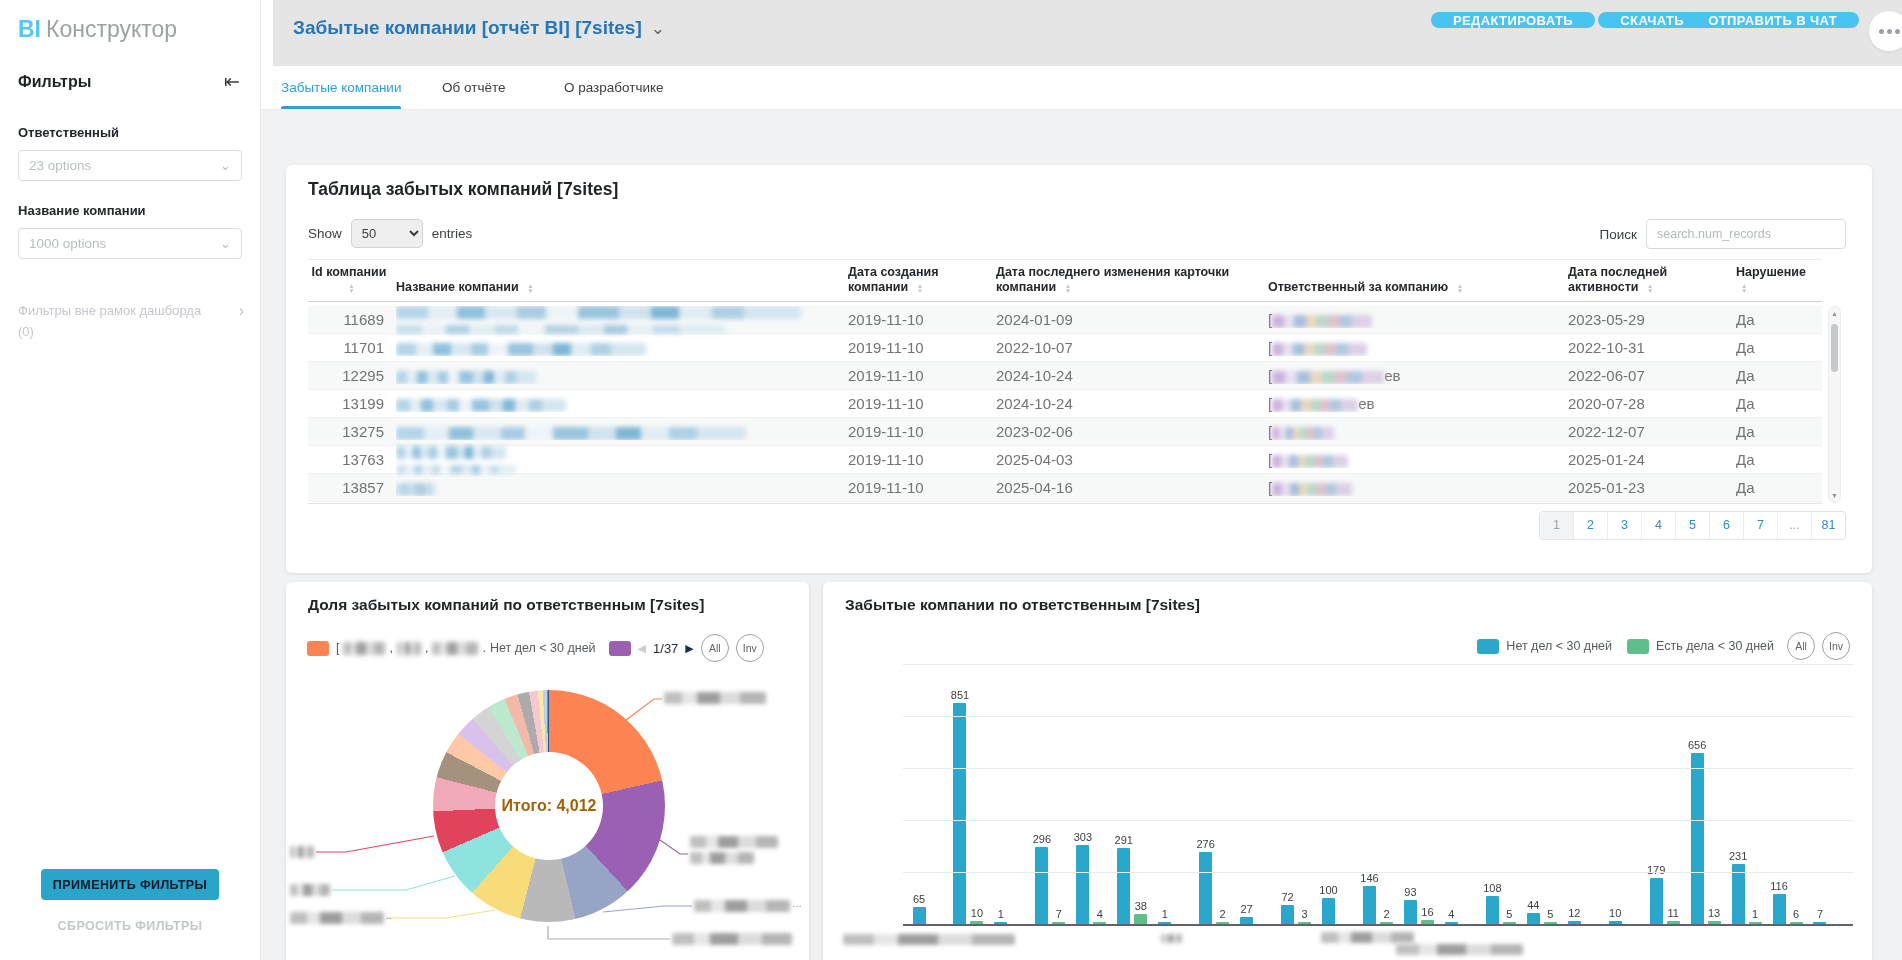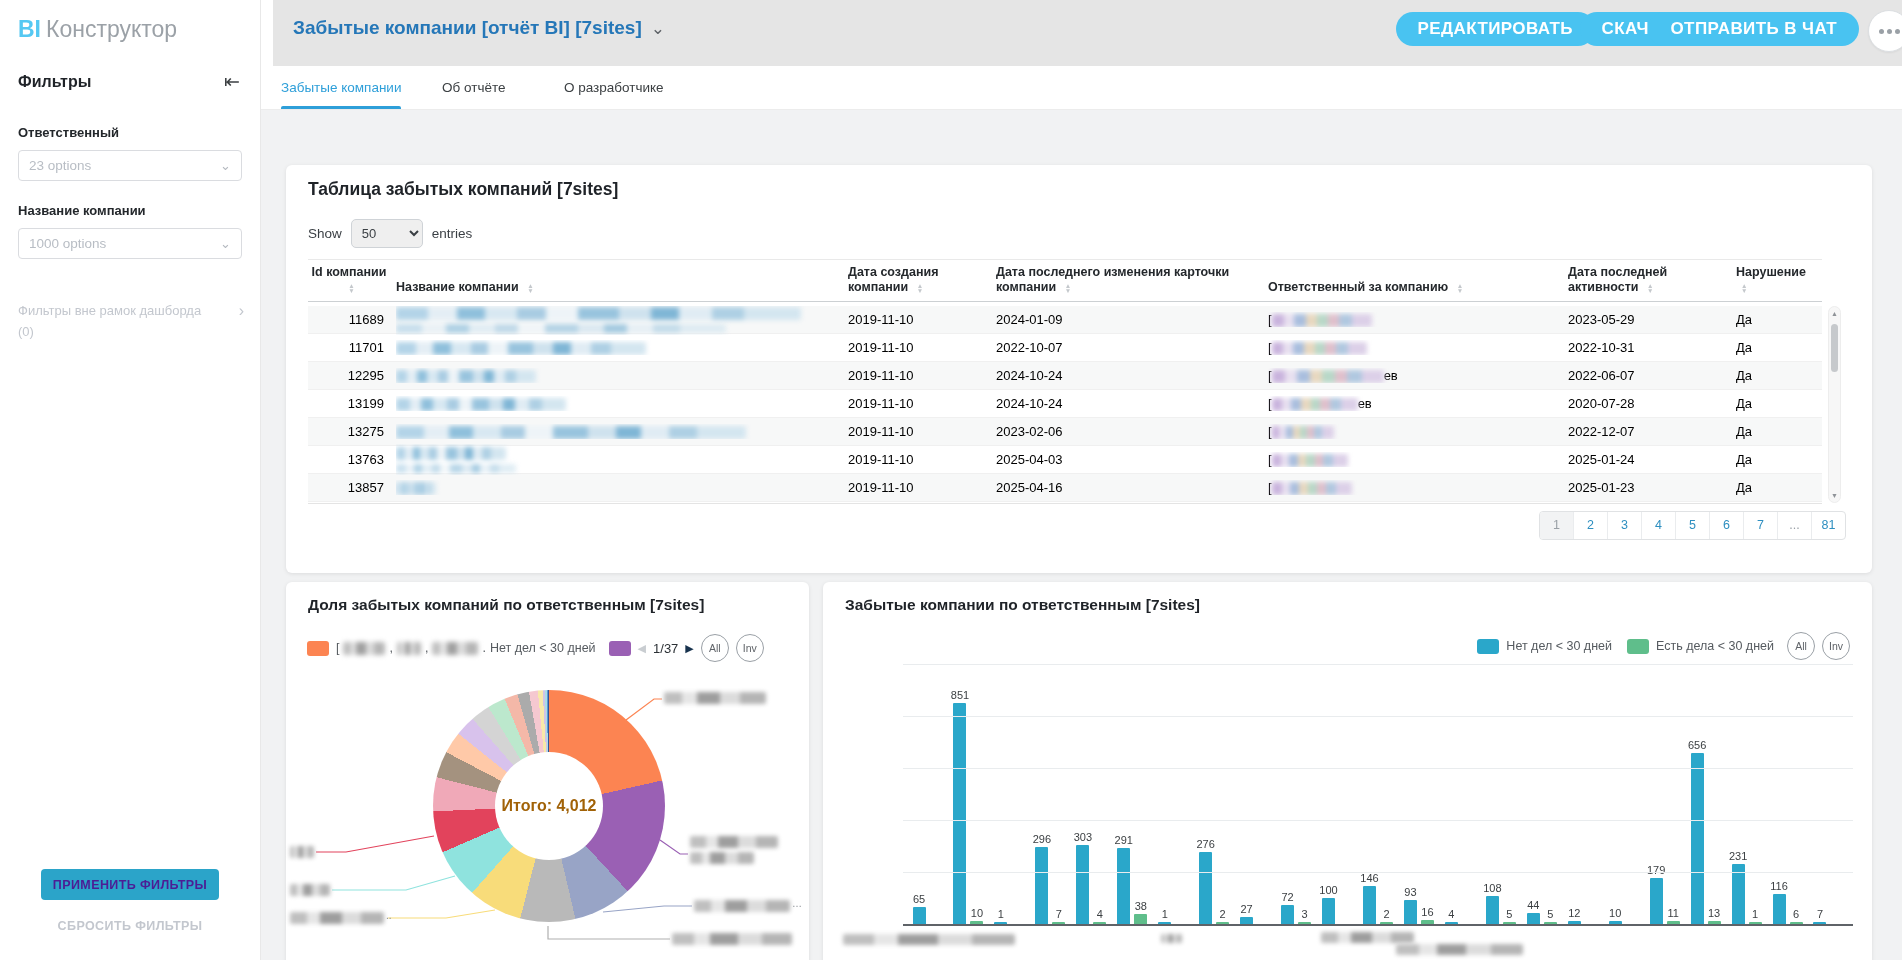--- a/index.html
+++ b/index.html
@@ -13,29 +13,29 @@
   .logo .nm{color:#9ba1a7;font-weight:400;margin-left:5px;}
   .filters-head{position:absolute;left:18px;top:72px;width:222px;display:flex;justify-content:space-between;align-items:center;}
   .filters-title{font-size:16px;font-weight:700;color:#1f2328;}
   .collapse{font-size:19px;color:#3c4043;cursor:pointer;line-height:1;}
   .flabel{position:absolute;left:18px;font-size:13px;font-weight:700;color:#23272b;}
   .fsel{position:absolute;left:18px;width:224px;height:31px;border:1px solid #dadce0;border-radius:4px;background:#fff;display:flex;align-items:center;justify-content:space-between;padding:0 10px;box-sizing:border-box;cursor:pointer;}
   .fsel .ph{color:#b8bdc4;font-size:13.5px;}
   .fsel .chev{color:#b4b9bf;font-size:13px;}
   .extra{position:absolute;left:18px;top:300px;width:226px;color:#c3c7ce;font-size:13px;line-height:21px;cursor:pointer;}
   .extra .chev{float:right;color:#c3c7ce;font-size:16px;}
-  .apply-btn{position:absolute;left:41px;top:869px;width:178px;height:31px;background:#2ba4c9;color:#4c1d95;font-weight:700;font-size:12.5px;border:none;border-radius:4px;letter-spacing:.4px;cursor:pointer;font-family:inherit;}
+  .apply-btn{position:absolute;left:41px;top:869px;width:178px;height:31px;background:#2ba4c9;color:#0f172a;font-weight:700;font-size:12.5px;border:none;border-radius:4px;letter-spacing:.4px;cursor:pointer;font-family:inherit;}
   .reset-btn{position:absolute;left:41px;top:919px;width:178px;text-align:center;color:#c3c7ce;font-weight:700;font-size:12.5px;letter-spacing:.4px;cursor:pointer;}
 
   
   .main{position:absolute;left:260px;top:0;width:1642px;height:960px;border-left:1px solid #e8e8e8;box-sizing:border-box;}
   .topbar{position:absolute;left:12px;top:0;width:100%;height:66px;background:#e5e5e5;}
   .page-title{position:absolute;left:20px;top:17px;font-size:19px;font-weight:700;color:#2577b8;white-space:nowrap;cursor:pointer;}
   .title-chev{color:#5f6368;font-weight:400;font-size:17px;margin-left:9px;}
-  .hbtn{position:absolute;top:12px;height:34px;border-radius:17px;background:#49c3f1;color:#fff;border:none;font-weight:700;font-size:17px;letter-spacing:.4px;padding:0 22px;cursor:pointer;font-family:inherit;white-space:nowrap;}
+  .hbtn{position:absolute;top:12px;height:16px;border-radius:17px;background:#49c3f1;color:#fff;border:none;font-weight:700;font-size:13px;letter-spacing:.4px;padding:0 22px;cursor:pointer;font-family:inherit;white-space:nowrap;}
   .hbtn.edit{right:319px;}
   .hbtn.down{right:208px;}
   .hbtn.send{right:55px;}
   .dots-btn{position:absolute;right:4px;top:10px;width:40px;height:40px;border-radius:50%;background:#fff;border:1px solid #dcdfe2;box-shadow:0 1px 2px rgba(0,0,0,.05);display:flex;align-items:center;justify-content:center;gap:3px;cursor:pointer;}
   .dots-btn i{width:5px;height:5px;border-radius:50%;background:#9aa0a6;}
   .tabs{position:absolute;left:0;top:66px;width:100%;height:44px;background:#fff;border-bottom:1px solid #ececec;box-sizing:border-box;}
   .tab{position:absolute;top:0;height:43px;line-height:43px;font-size:13.5px;color:#3c4043;cursor:pointer;white-space:nowrap;}
   .tab.t0{left:20px;}
   .tab.t1{left:181px;}
   .tab.t2{left:278px;margin-left:25px;}
@@ -55,21 +55,21 @@
   .searchbox{position:absolute;right:26px;top:54px;display:flex;align-items:center;gap:9px;font-size:13.5px;color:#3a3f44;}
   .searchbox input{height:28px;width:178px;border:1px solid #d6dadd;border-radius:4px;padding:0 10px;font-size:12.5px;font-family:inherit;color:#3a3f44;}
   .searchbox input::placeholder{color:#b3b9bf;}
   .grid7{display:grid;grid-template-columns:88px 452px 148px 272px 300px 168px 86px;}
   .thead{position:absolute;left:22px;top:94px;width:1514px;border-top:1px solid #e9e9e9;border-bottom:1px solid #ccd0d3;padding:5px 0 6px;box-sizing:content-box;}
   .th{display:flex;align-items:flex-end;font-size:12.5px;font-weight:700;color:#24282c;line-height:15px;padding-right:6px;box-sizing:border-box;}
   .th.c0{justify-content:center;text-align:center;}
   .sort{display:inline-block;margin-left:5px;vertical-align:-2px;}
   .sort i{display:block;font-size:6.5px;line-height:5.5px;color:#c4c8cc;font-style:normal;}
   .tbody{position:absolute;left:22px;top:141px;width:1514px;height:197px;overflow:hidden;border-bottom:1px solid #e4e4e4;}
-  .trow{height:27px;align-items:center;font-size:13px;color:#000000;border-bottom:1px solid #f0f0f0;}
+  .trow{height:27px;align-items:center;font-size:15px;color:#737373;border-bottom:1px solid #f0f0f0;}
   .trow.odd{background:#f7f8f8;}
   .td{padding-right:6px;overflow:hidden;white-space:nowrap;}
   .td.id{text-align:right;padding-right:12px;}
   .blob{display:inline-block;height:13px;border-radius:2px;filter:blur(2.5px);vertical-align:middle;}
   .blob.line2{height:9px;opacity:.7;}
   .nb{background:linear-gradient(90deg,#b3d4e8 0 8%,#e4eef5 8% 15%,#8fc0dc 15% 22%,#d8e8f2 22% 30%,#a8cce2 30% 37%,#eef4f8 37% 45%,#98c4de 45% 55%,#cfe2ee 55% 63%,#7fb6d6 63% 70%,#e0ecf4 70% 78%,#aed0e4 78% 86%,#d4e6f0 86% 100%);}
   .rb{background:linear-gradient(90deg,#c9b3dd 0 12%,#e8e0f0 12% 22%,#a8bede 22% 34%,#e8d8c0 34% 45%,#b8d8c8 45% 56%,#e0c0cc 56% 67%,#b0c8e0 67% 80%,#dcd0e8 80% 100%);}
   .gb{background:linear-gradient(90deg,#bfbfbf 0 18%,#e6e6e6 18% 32%,#9e9e9e 32% 55%,#dcdcdc 55% 75%,#b5b5b5 75% 100%);}
   .vscroll{position:absolute;left:1542px;top:141px;width:13px;height:197px;background:#f7f7f7;border:1px solid #ededed;border-radius:7px;box-sizing:border-box;}
   .vscroll .up,.vscroll .dn{position:absolute;left:0;width:100%;text-align:center;font-size:7px;color:#8f9398;}
@@ -173,20 +173,24 @@
     </nav>
 
     <div class="content">
 
       <section class="card table-card">
         <div class="tc-title">Таблица забытых компаний [7sites]</div>
         <div class="controls">
           <span>Show</span>
           <select class="pagesize"><option>50</option></select>
           <span>entries</span>
+        </div>
+        <div class="searchbox">
+          <span>Поиск</span>
+          <input type="text" placeholder="search.num_records" style="">
         </div>
         <div class="thead grid7">
             <div class="th c0">
               <span>Id компании <span class="sort"><i>▲</i><i>▼</i></span></span>
             </div>
             <div class="th c1">
               <span>Название компании <span class="sort"><i>▲</i><i>▼</i></span></span>
             </div>
             <div class="th c2">
               <span>Дата создания компании <span class="sort"><i>▲</i><i>▼</i></span></span>

